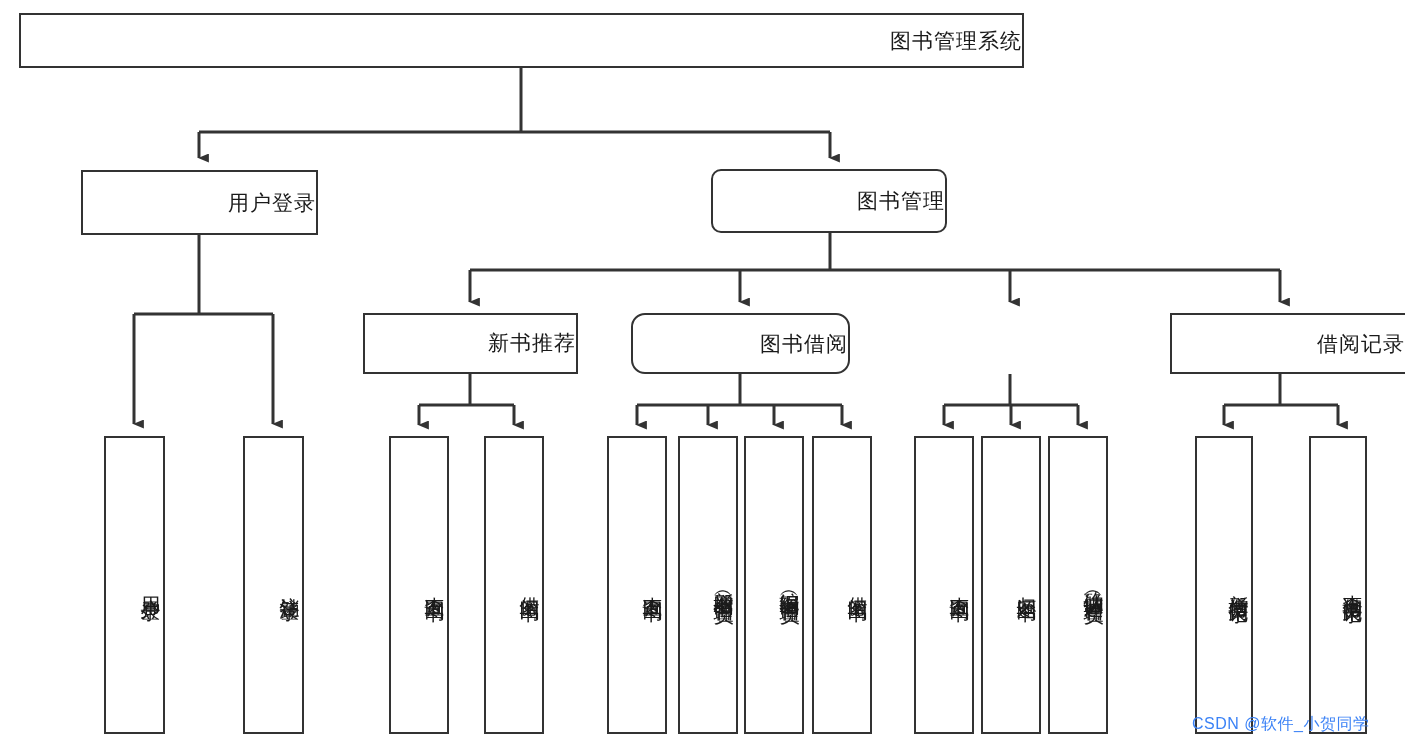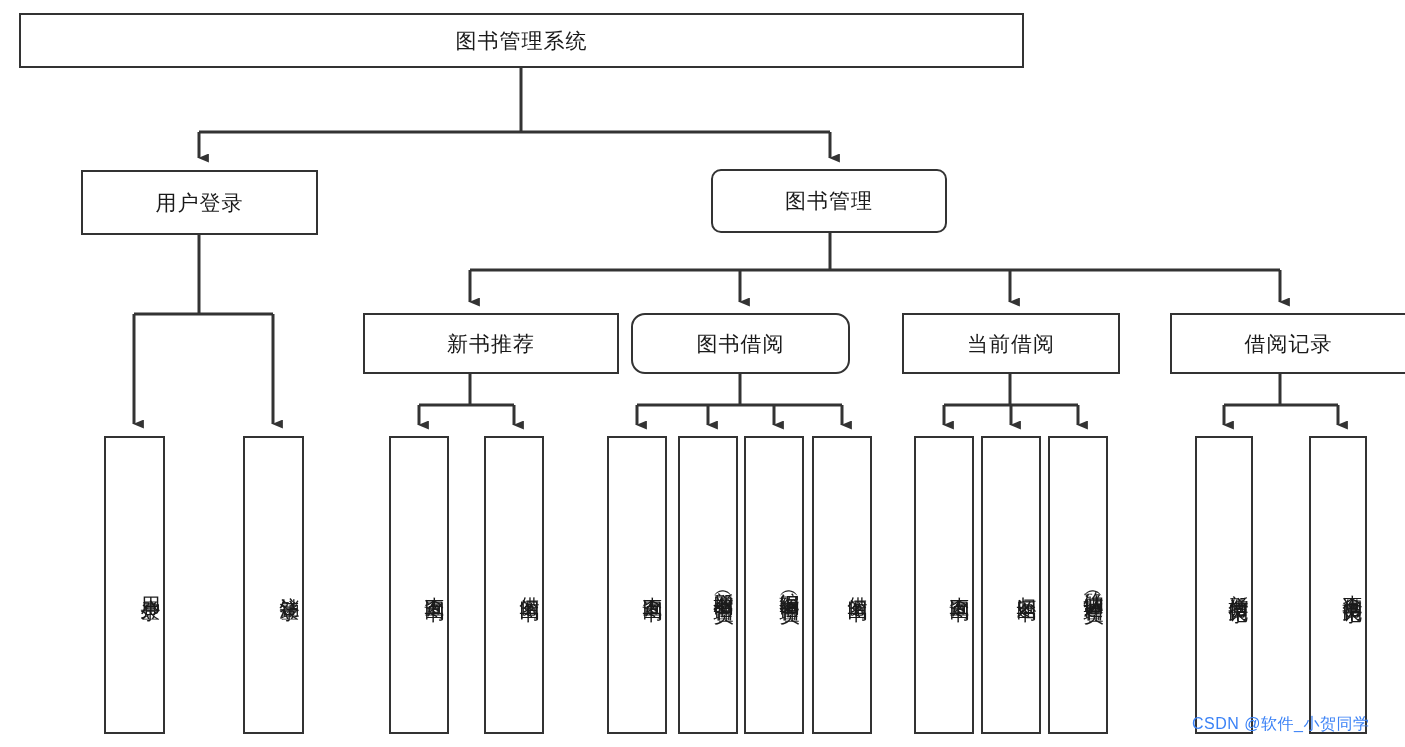--- a/index.html
+++ b/index.html
@@ -25,21 +25,21 @@
     width: 1405px;
     height: 747px;
   }
   .node {
     position: absolute;
     box-sizing: border-box;
     background: #ffffff;
     border: 2px solid #333333;
     display: flex;
     align-items: center;
-    justify-content: center;
+    justify-content: flex-end;
     color: #1a1a1a;
   }
   .node.horiz {
     font-size: 21px;
     letter-spacing: 1px;
     line-height: 1.2;
   }
   .node.vert {
     writing-mode: vertical-rl;
     text-orientation: upright;
@@ -124,28 +124,25 @@
     <span>图书管理系统</span>
   </div>
 
   <div class="node horiz" style="left:81px; top:170px; width:237px; height:65px;">
     <span>用户登录</span>
   </div>
   <div class="node horiz" style="left:711px; top:169px; width:236px; height:64px;border-radius:10px;">
     <span>图书管理</span>
   </div>
 
-  <div class="node horiz" style="left:363px; top:313px; width:256px; height:61px;">
+  <div class="node horiz" style="left:363px; top:313px; width:215px; height:61px;font-family:Liberation Serif, serif;">
     <span>新书推荐</span>
   </div>
   <div class="node horiz" style="left:631px; top:313px; width:219px; height:61px;border-radius:14px;">
     <span>图书借阅</span>
-  </div>
-  <div class="node horiz" style="left:902px; top:313px; width:218px; height:61px;">
-    <span>当前借阅</span>
   </div>
   <div class="node horiz" style="left:1170px; top:313px; width:237px; height:61px;">
     <span>借阅记录</span>
   </div>
 
   <div class="node vert" style="left:104px; top:436px; width:61px; height:298px;">
     <span>用户登录</span>
   </div>
   <div class="node vert" style="left:243px; top:436px; width:61px; height:298px;">
     <span>注销登录</span>

